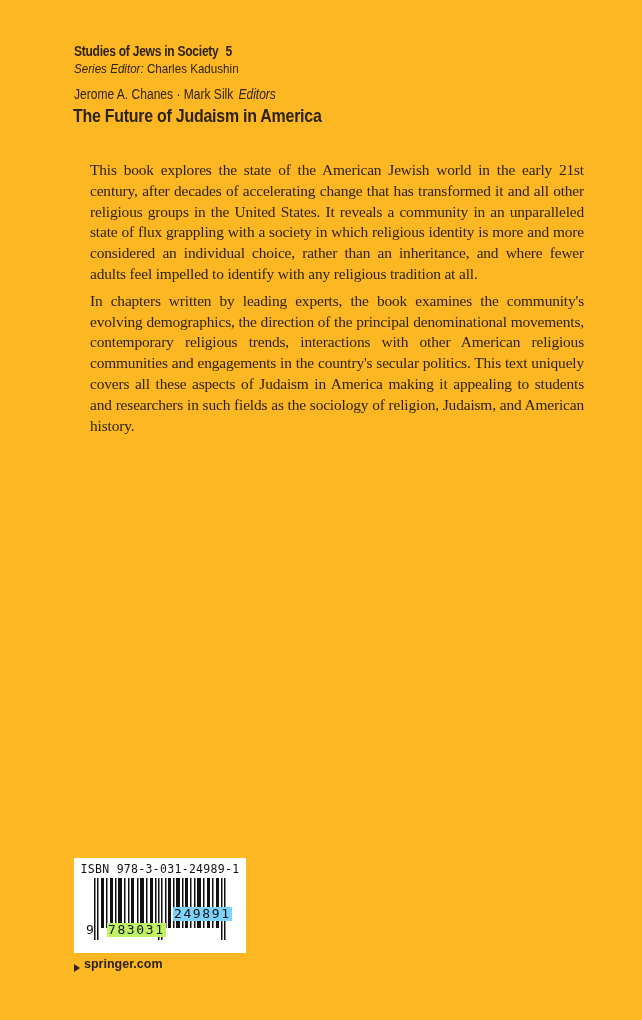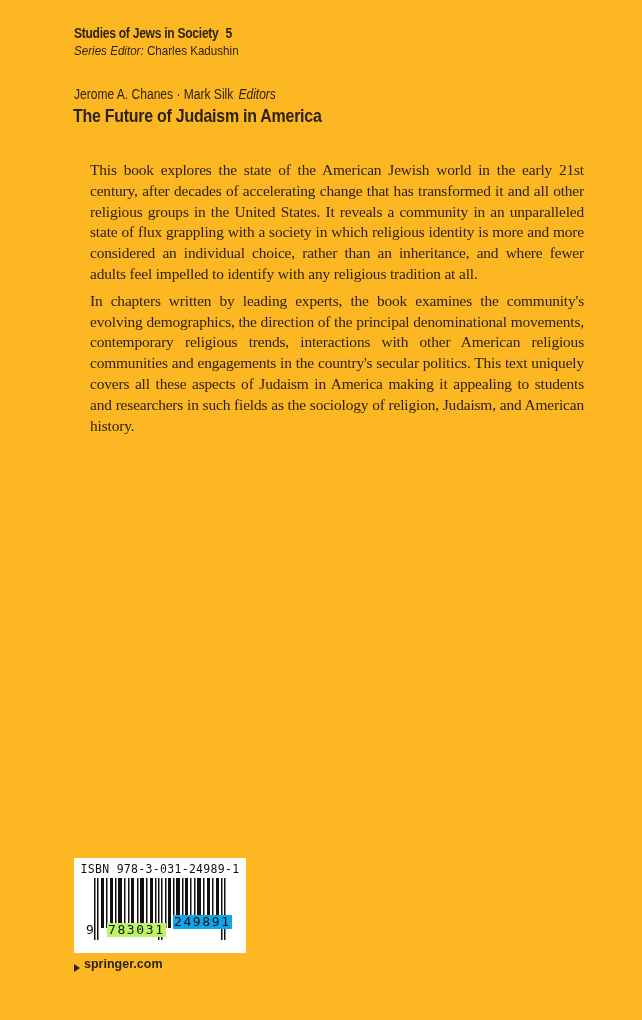--- a/index.html
+++ b/index.html
@@ -16,21 +16,21 @@
     }
     .sans {
       font-family: "Liberation Sans", "DejaVu Sans", sans-serif;
     }
     .serif {
       font-family: "Liberation Serif", "DejaVu Serif", serif;
     }
     .series-block {
       position: absolute;
       left: 74px;
-      top: 24px;
+      top: 42px;
     }
     .series-title {
       font-size: 14px;
       font-weight: bold;
       letter-spacing: -0.3px;
       line-height: 18px;
       transform: scaleX(0.86);
       transform-origin: left center;
       white-space: nowrap;
     }
@@ -133,22 +133,22 @@
       position: absolute;
       left: 27px;
       bottom: 0;
       background: #bef264;
       letter-spacing: 1.6px;
       padding: 0 1px;
     }
     .barcode-digits .group2 {
       position: absolute;
       left: 93px;
-      bottom: 8px;
-      background: #0ea5e9;
+      bottom: 16px;
+      background: #7dd3fc;
       letter-spacing: 1.6px;
       padding: 0 1px;
     }
     .publisher-link {
       position: absolute;
       left: 74px;
       top: 956px;
       font-size: 12.5px;
       font-weight: bold;
       line-height: 16px;

